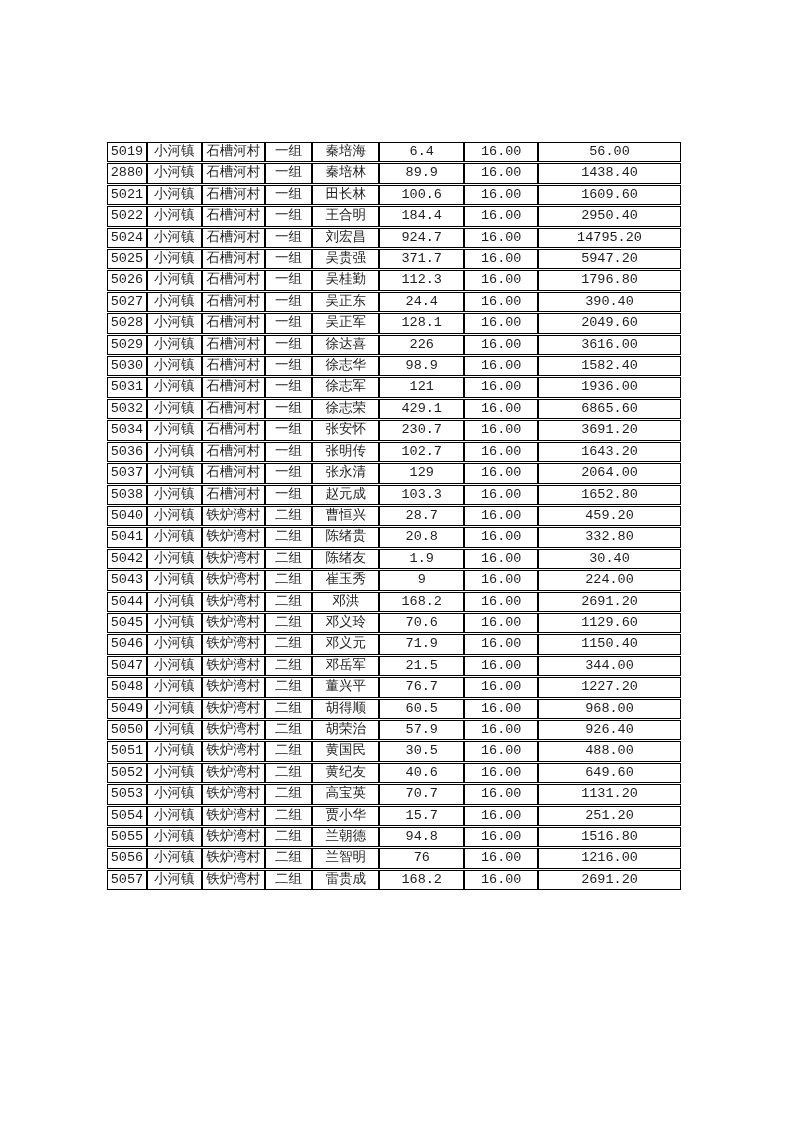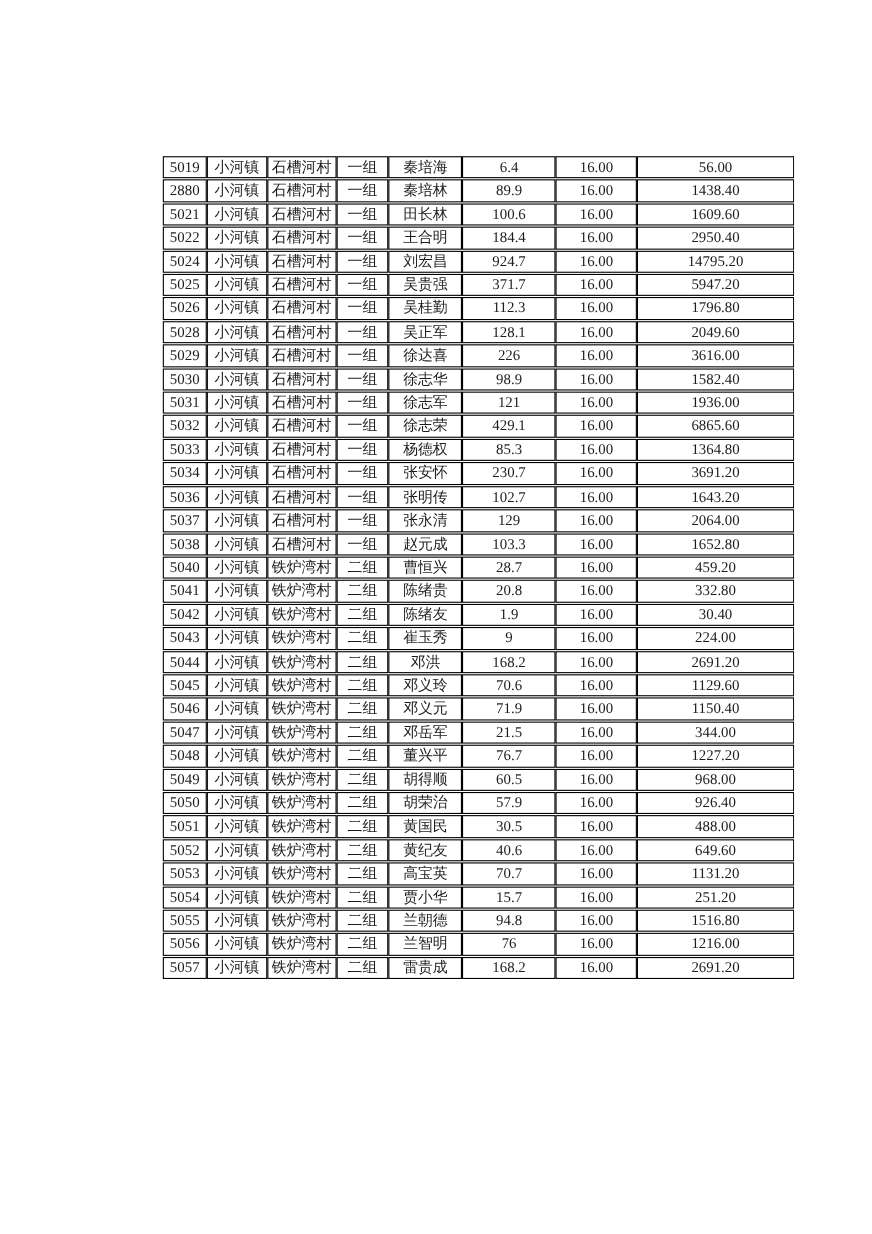--- a/index.html
+++ b/index.html
@@ -6,23 +6,22 @@
     margin: 0;
     padding: 0;
     background: #ffffff;
   }
   .page {
     position: relative;
     width: 681px;
     height: 1122px;
     background: #ffffff;
     overflow: hidden;
-    font-family: Liberation Serif, serif;
+    font-family: Liberation Mono, monospace;
     color: #1c1c1c;
-    margin-left: 41px;
   }
   table.records {
     position: absolute;
     left: 107px;
     top: 141px;
     border-collapse: separate;
     border-spacing: 0 1px;
     table-layout: fixed;
   }
   table.records td {
@@ -126,20 +125,30 @@
           <td>5026</td>
           <td>小河镇</td>
           <td>石槽河村</td>
           <td>一组</td>
           <td>吴桂勤</td>
           <td>112.3</td>
           <td>16.00</td>
           <td>1796.80</td>
         </tr>
         <tr>
+          <td>5027</td>
+          <td>小河镇</td>
+          <td>石槽河村</td>
+          <td>一组</td>
+          <td>吴正东</td>
+          <td>24.4</td>
+          <td>16.00</td>
+          <td>390.40</td>
+        </tr>
+        <tr>
           <td>5028</td>
           <td>小河镇</td>
           <td>石槽河村</td>
           <td>一组</td>
           <td>吴正军</td>
           <td>128.1</td>
           <td>16.00</td>
           <td>2049.60</td>
         </tr>
         <tr>
@@ -174,30 +183,20 @@
         </tr>
         <tr>
           <td>5032</td>
           <td>小河镇</td>
           <td>石槽河村</td>
           <td>一组</td>
           <td>徐志荣</td>
           <td>429.1</td>
           <td>16.00</td>
           <td>6865.60</td>
-        </tr>
-        <tr>
-          <td>5033</td>
-          <td>小河镇</td>
-          <td>石槽河村</td>
-          <td>一组</td>
-          <td>杨德权</td>
-          <td>85.3</td>
-          <td>16.00</td>
-          <td>1364.80</td>
         </tr>
         <tr>
           <td>5034</td>
           <td>小河镇</td>
           <td>石槽河村</td>
           <td>一组</td>
           <td>张安怀</td>
           <td>230.7</td>
           <td>16.00</td>
           <td>3691.20</td>

